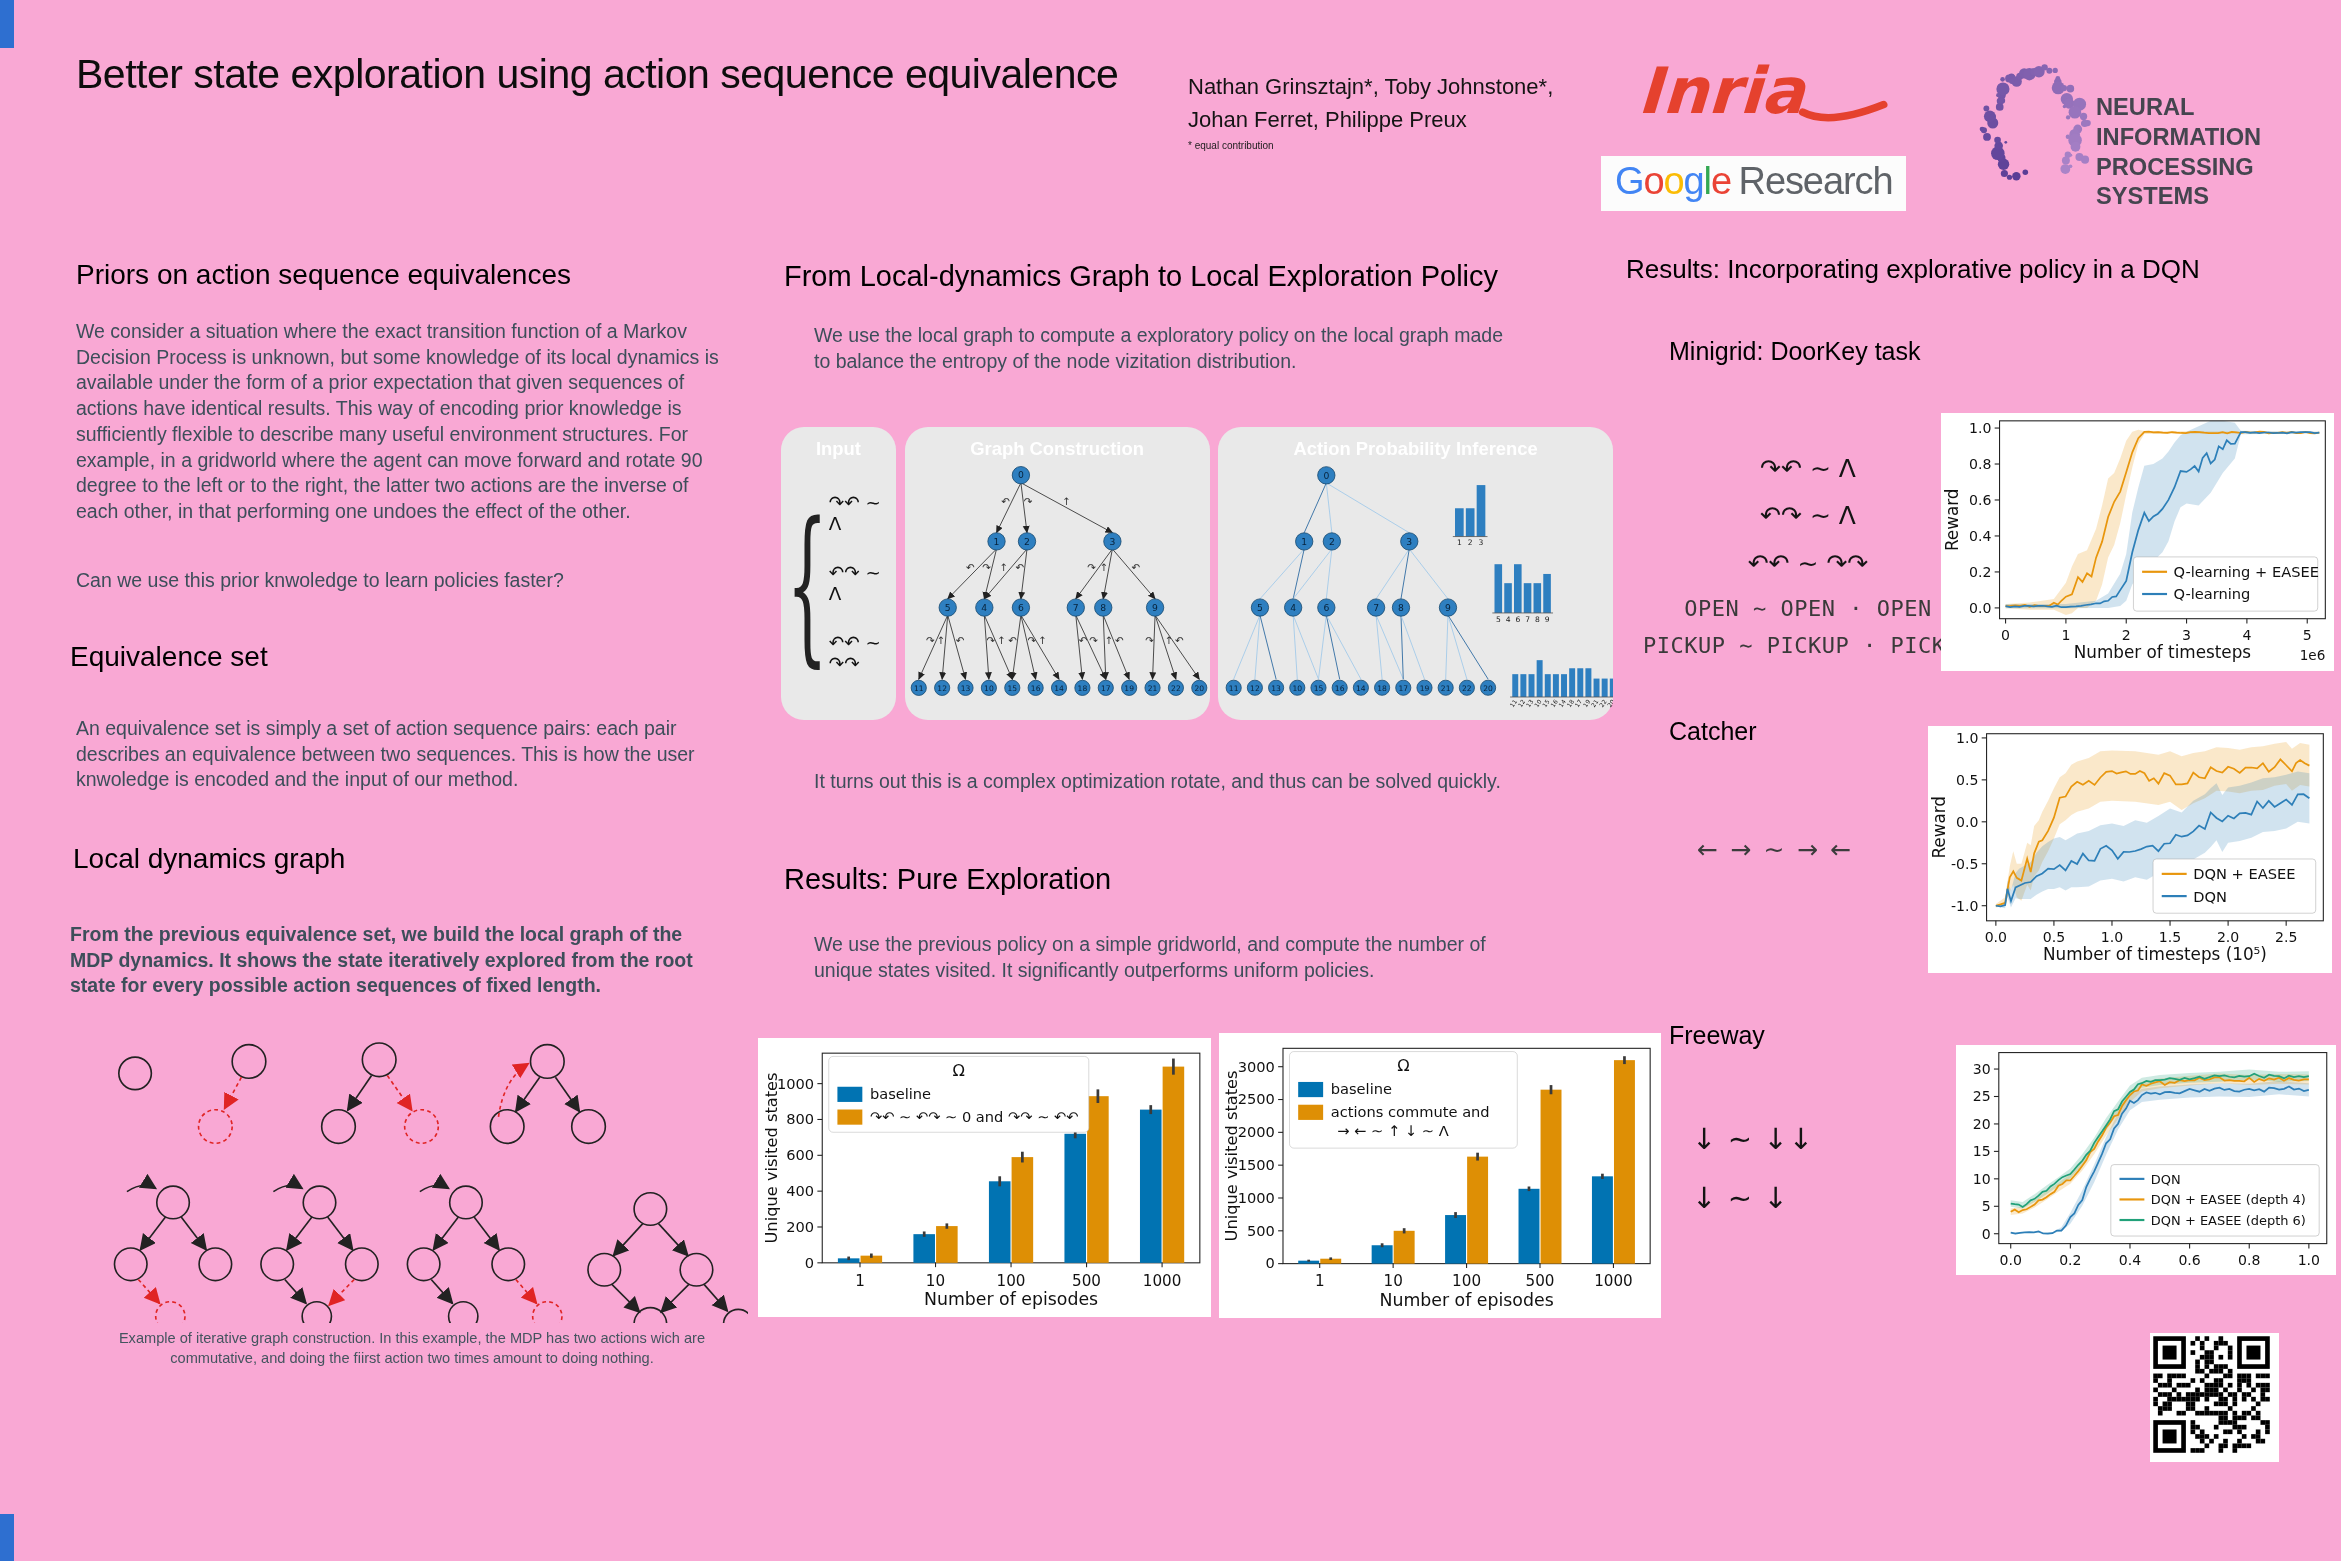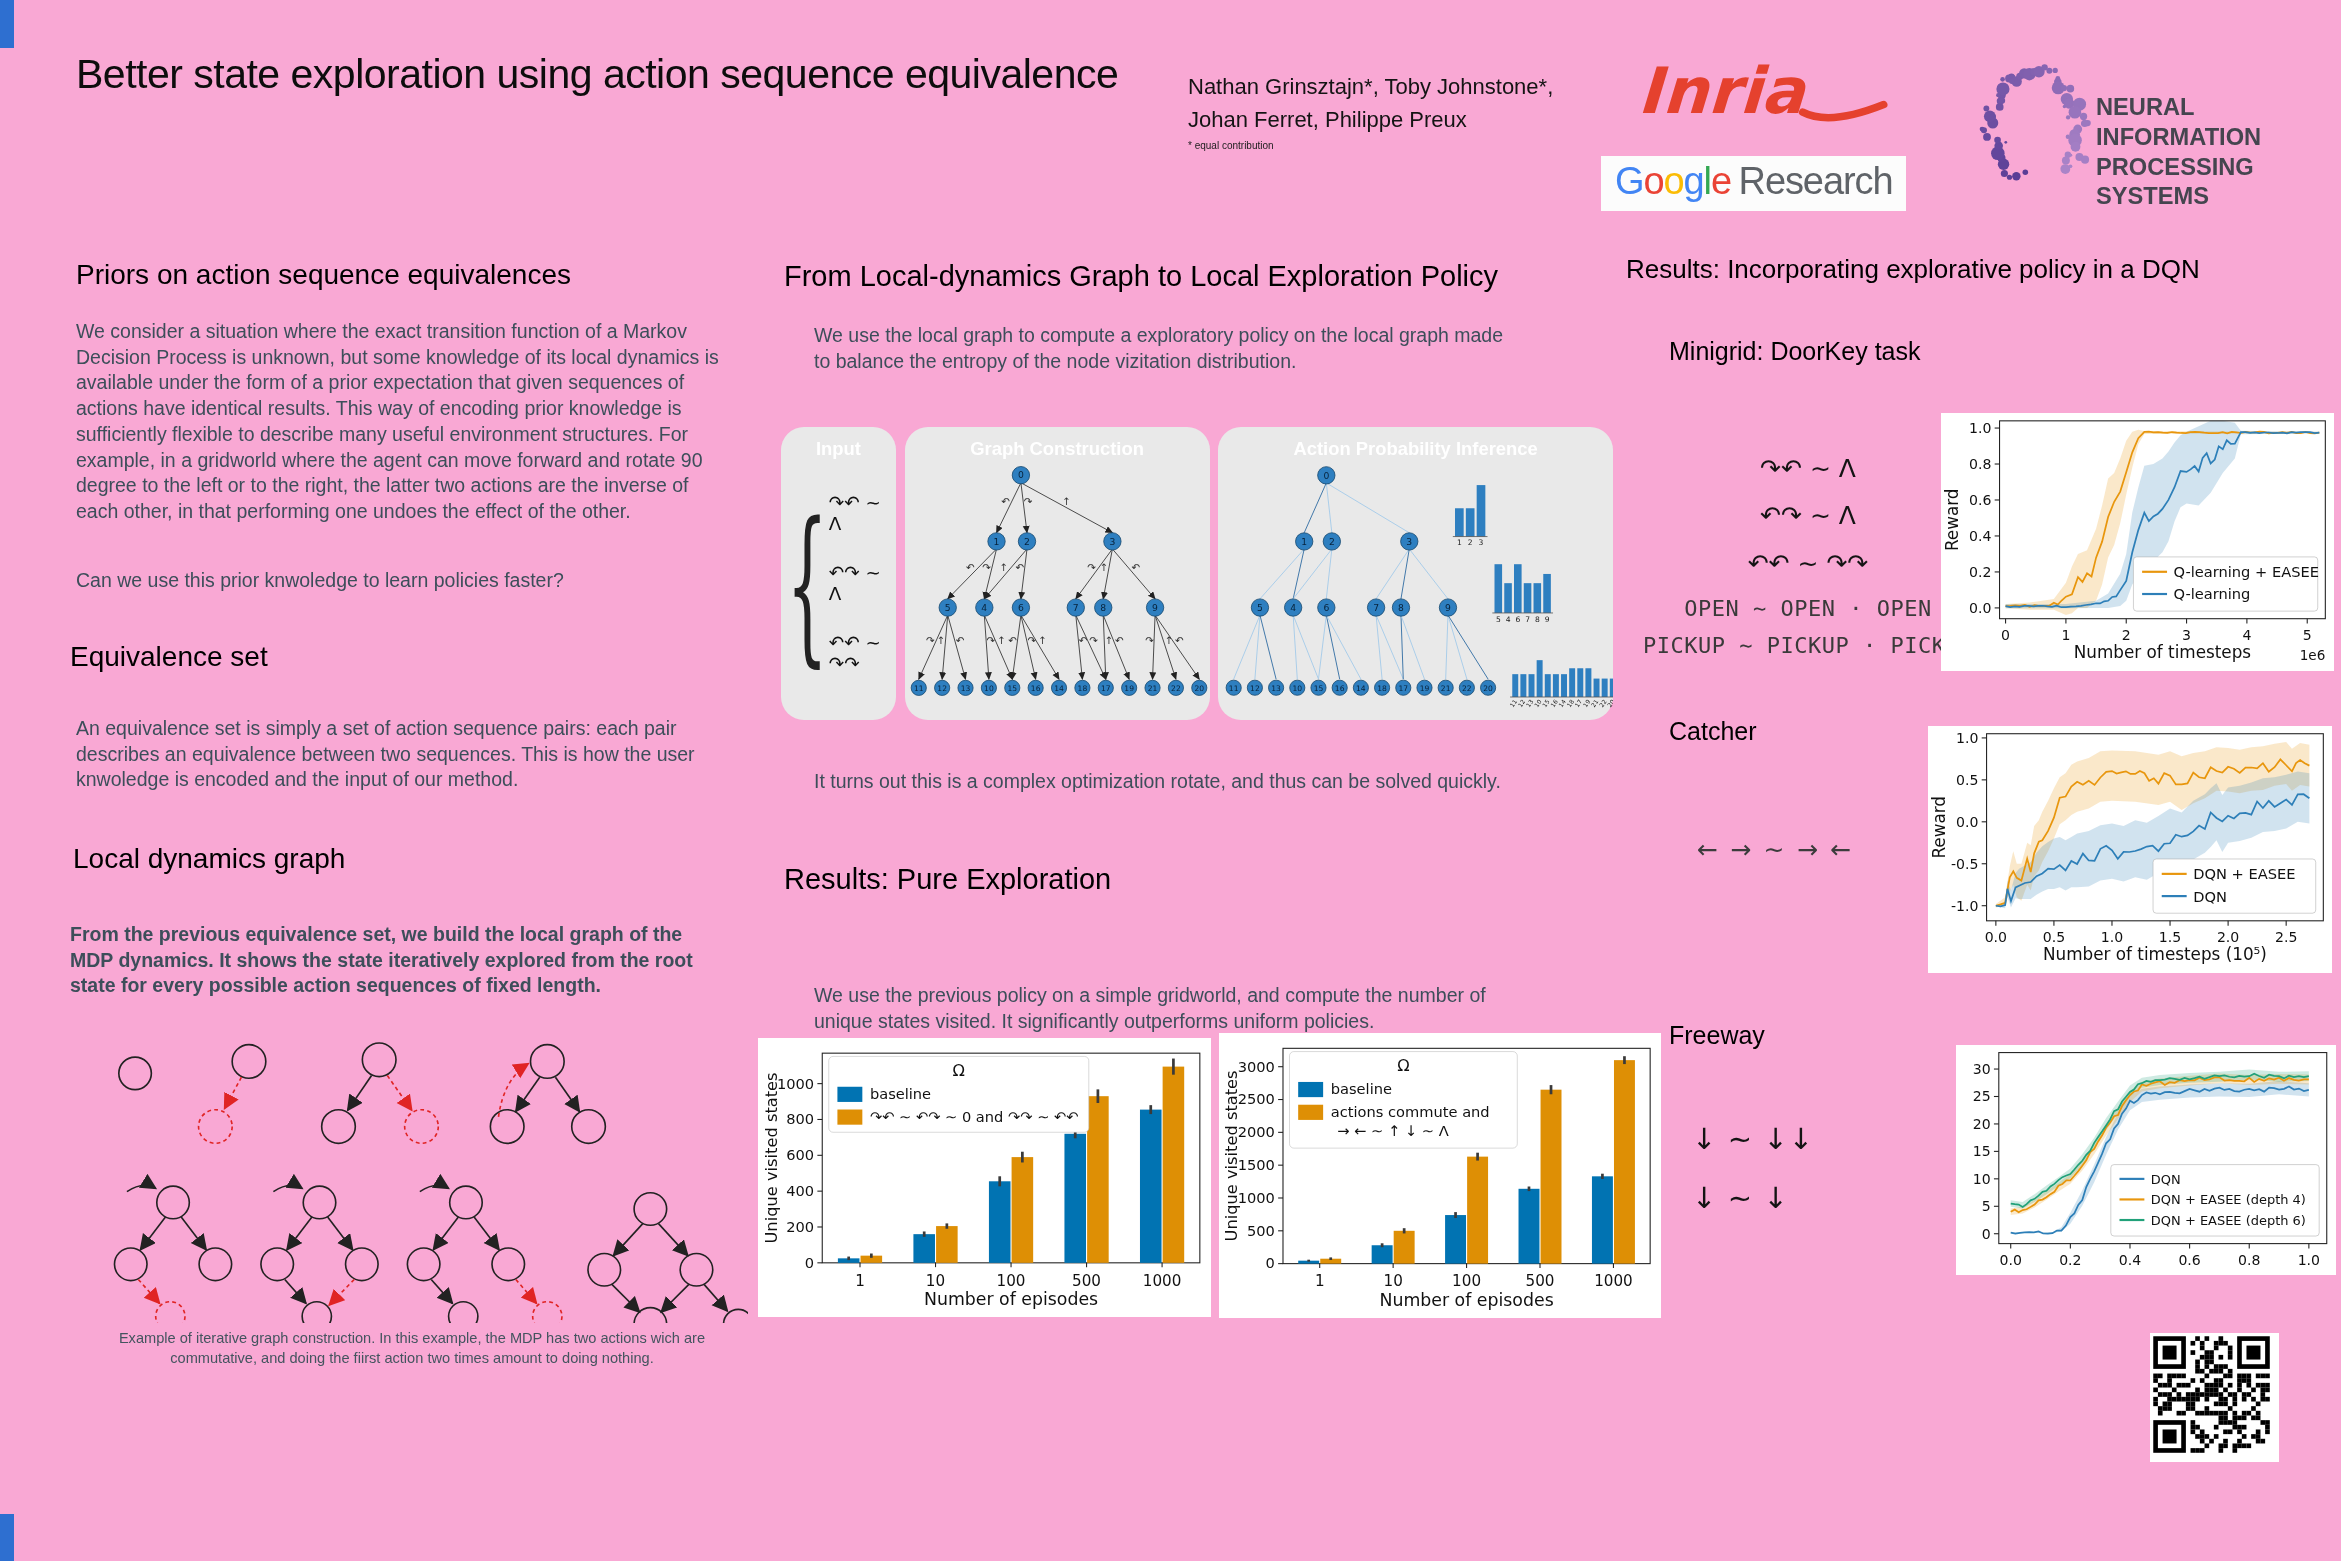--- a/index.html
+++ b/index.html
@@ -474,21 +474,21 @@
           <text x="713.605" y="451.1" font-size="11" text-anchor="middle" fill="#222" transform="rotate(-55 713.605 451.1)">22</text>
           <rect x="723.105" y="403.1" width="11" height="34" fill="#2e7fc0"></rect>
           <text x="728.605" y="451.1" font-size="11" text-anchor="middle" fill="#222" transform="rotate(-55 728.605 451.1)">20</text>
           <line x1="539.105" y1="437.1" x2="738.105" y2="437.1" stroke="#555" stroke-width="1.5"></line>
         </svg>
     </div>
   </div>
 
   <p class="body-text" style="left:814px;top:769px;width:705px;margin:0;">It turns out this is a complex optimization rotate, and thus can be solved quickly.</p>
   <h2 class="h2" style="left:784px;top:863px;font-size:29px;">Results: Pure Exploration</h2>
-  <p class="body-text" style="left:814px;top:983px;width:705px;margin:0;">We use the previous policy on a simple gridworld, and compute the number of unique states visited. It significantly outperforms uniform policies.</p>
+  <p class="body-text" style="left:814px;top:932px;width:705px;margin:0;">We use the previous policy on a simple gridworld, and compute the number of unique states visited. It significantly outperforms uniform policies.</p>
 
   <svg class="chart" style="left:758px;top:1038px;" width="453" height="279" viewBox="0 0 835 515">
       <rect x="118" y="28" width="697" height="387" fill="none" stroke="#222" stroke-width="2"></rect>
       <line x1="109" y1="415" x2="118" y2="415" stroke="#222" stroke-width="2"></line>
       <text x="103" y="424" font-size="27" text-anchor="end" fill="#111">0</text>
       <line x1="109" y1="348.8461538461538" x2="118" y2="348.8461538461538" stroke="#222" stroke-width="2"></line>
       <text x="103" y="357.8461538461538" font-size="27" text-anchor="end" fill="#111">200</text>
       <line x1="109" y1="282.6923076923077" x2="118" y2="282.6923076923077" stroke="#222" stroke-width="2"></line>
       <text x="103" y="291.6923076923077" font-size="27" text-anchor="end" fill="#111">400</text>
       <line x1="109" y1="216.53846153846155" x2="118" y2="216.53846153846155" stroke="#222" stroke-width="2"></line>

